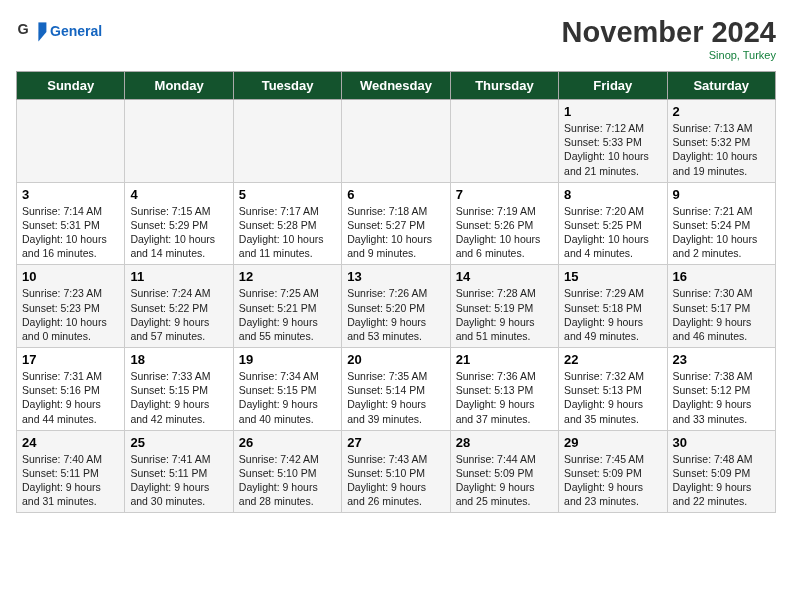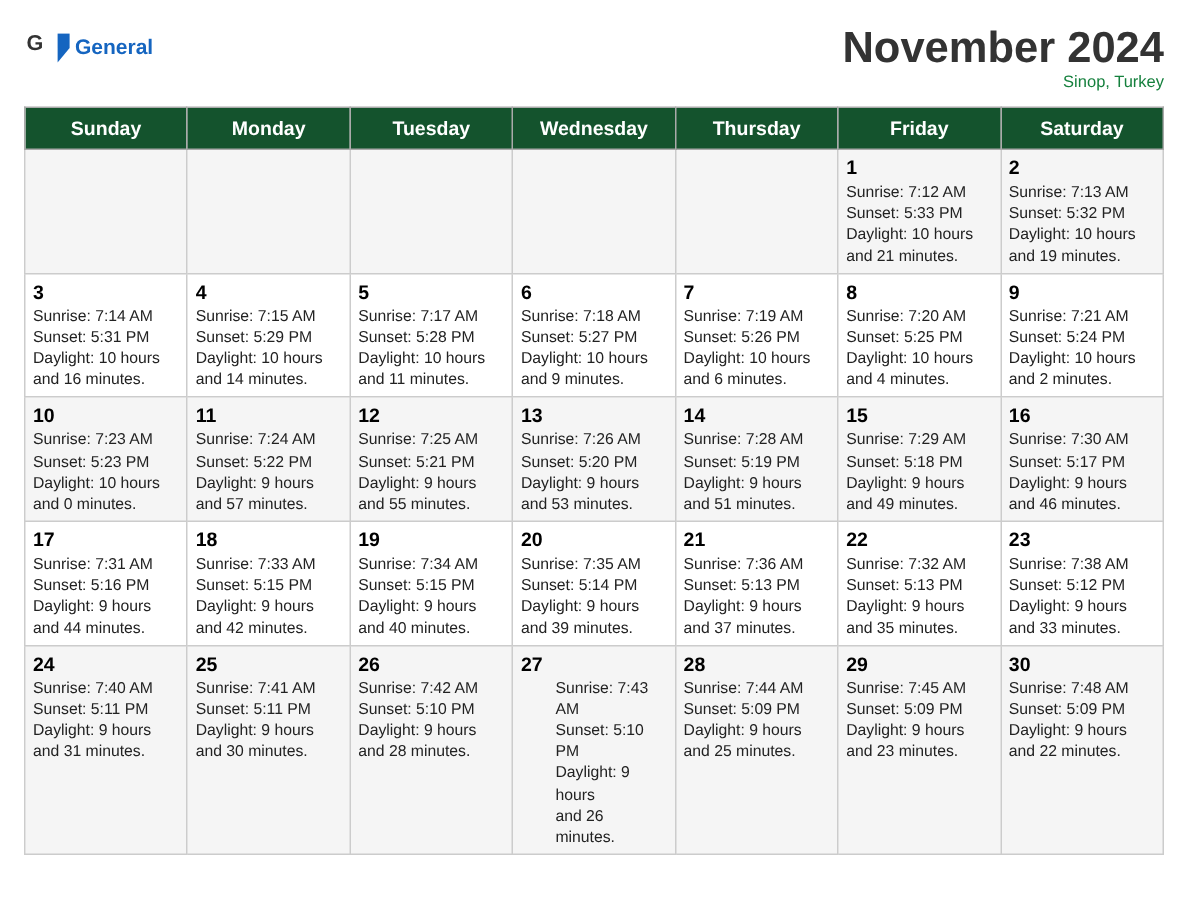--- a/index.html
+++ b/index.html
@@ -311,21 +311,21 @@
         </td>
         <td>
           <div class="day-num">26</div>
           <div class="day-info" style="white-space: pre-line;">Sunrise: 7:42 AM
 Sunset: 5:10 PM
 Daylight: 9 hours
 and 28 minutes.</div>
         </td>
         <td>
           <div class="day-num">27</div>
-          <div class="day-info" style="white-space: pre-line; margin-left: 23px;">Sunrise: 7:43 AM
+          <div class="day-info" style="white-space: pre-line;">Sunrise: 7:43 AM
 Sunset: 5:10 PM
 Daylight: 9 hours
 and 26 minutes.</div>
         </td>
         <td>
           <div class="day-num">28</div>
           <div class="day-info" style="white-space: pre-line;">Sunrise: 7:44 AM
 Sunset: 5:09 PM
 Daylight: 9 hours
 and 25 minutes.</div>

